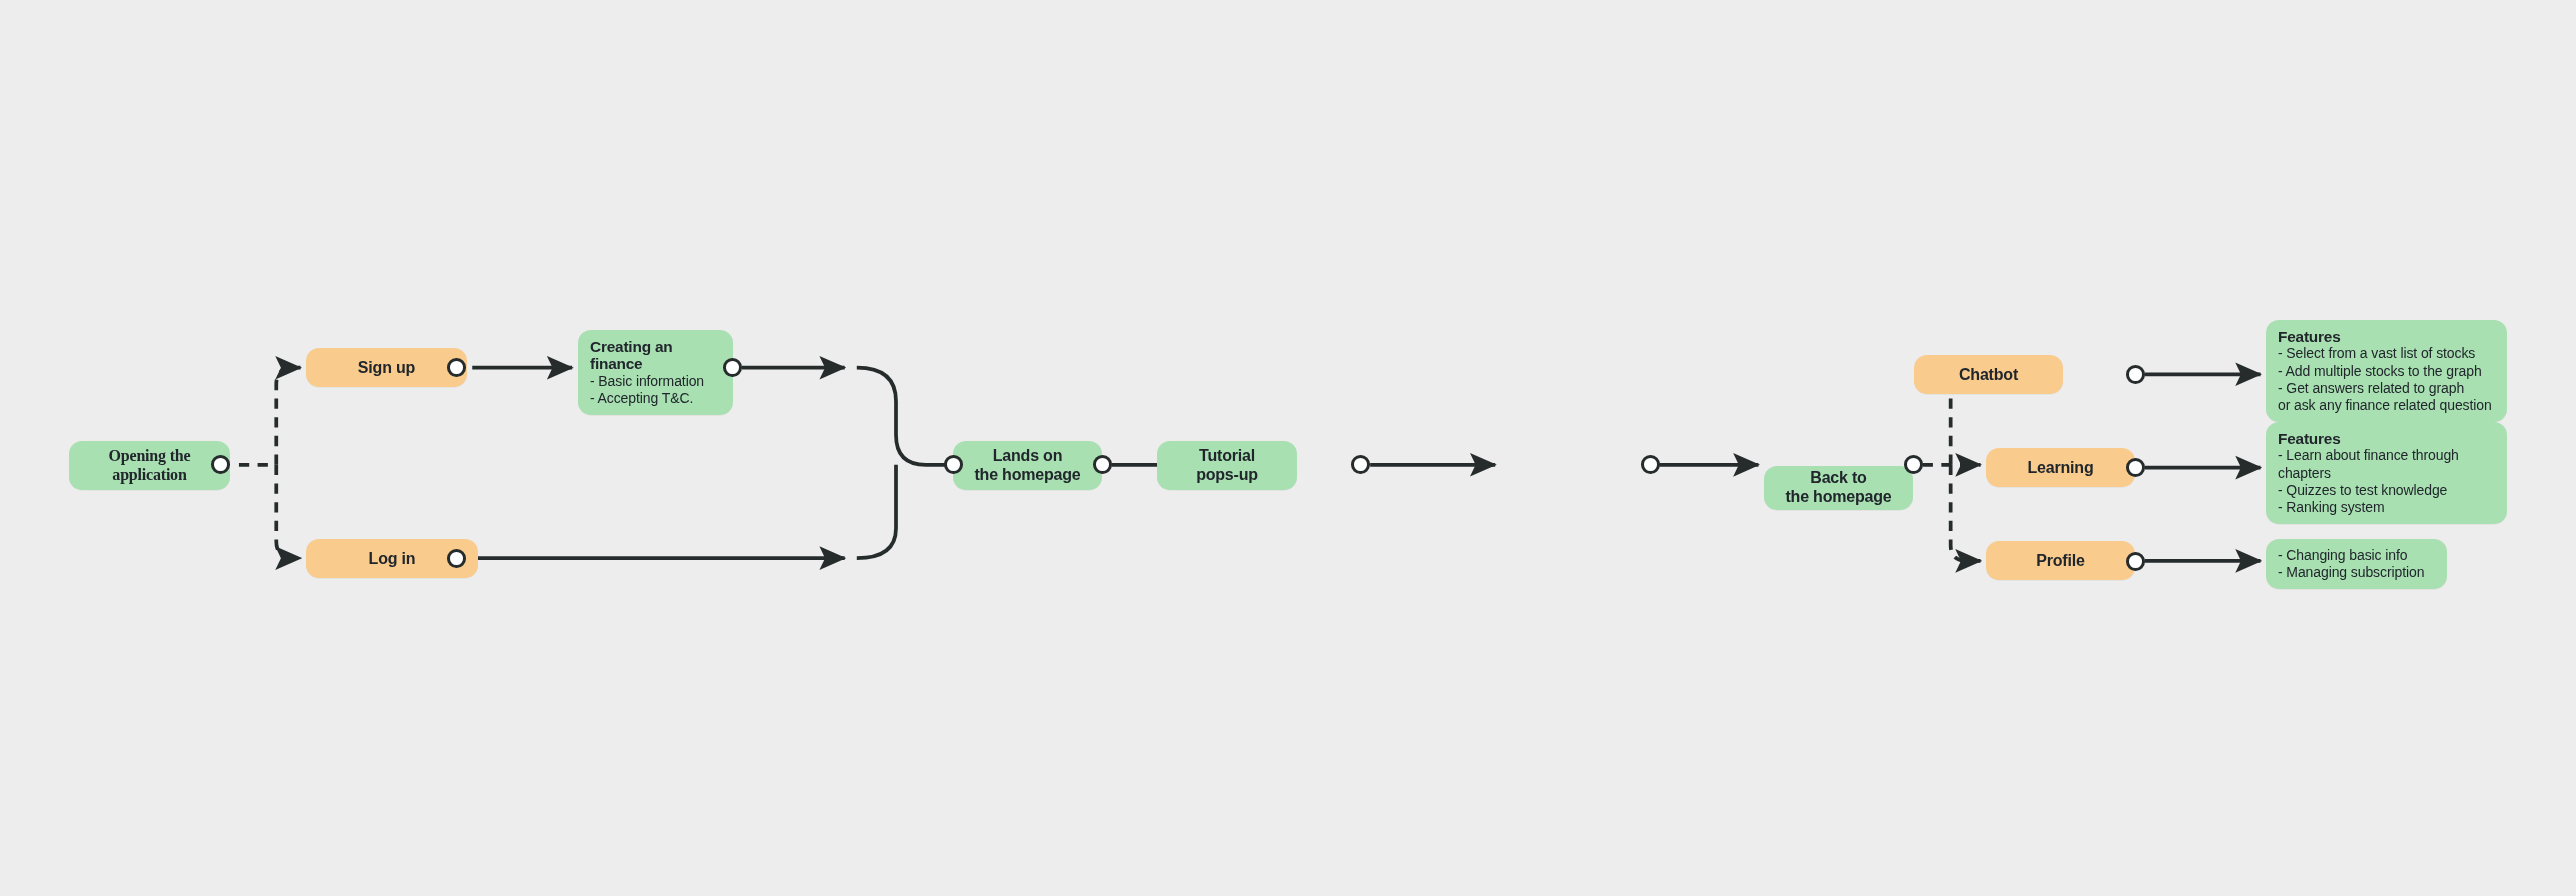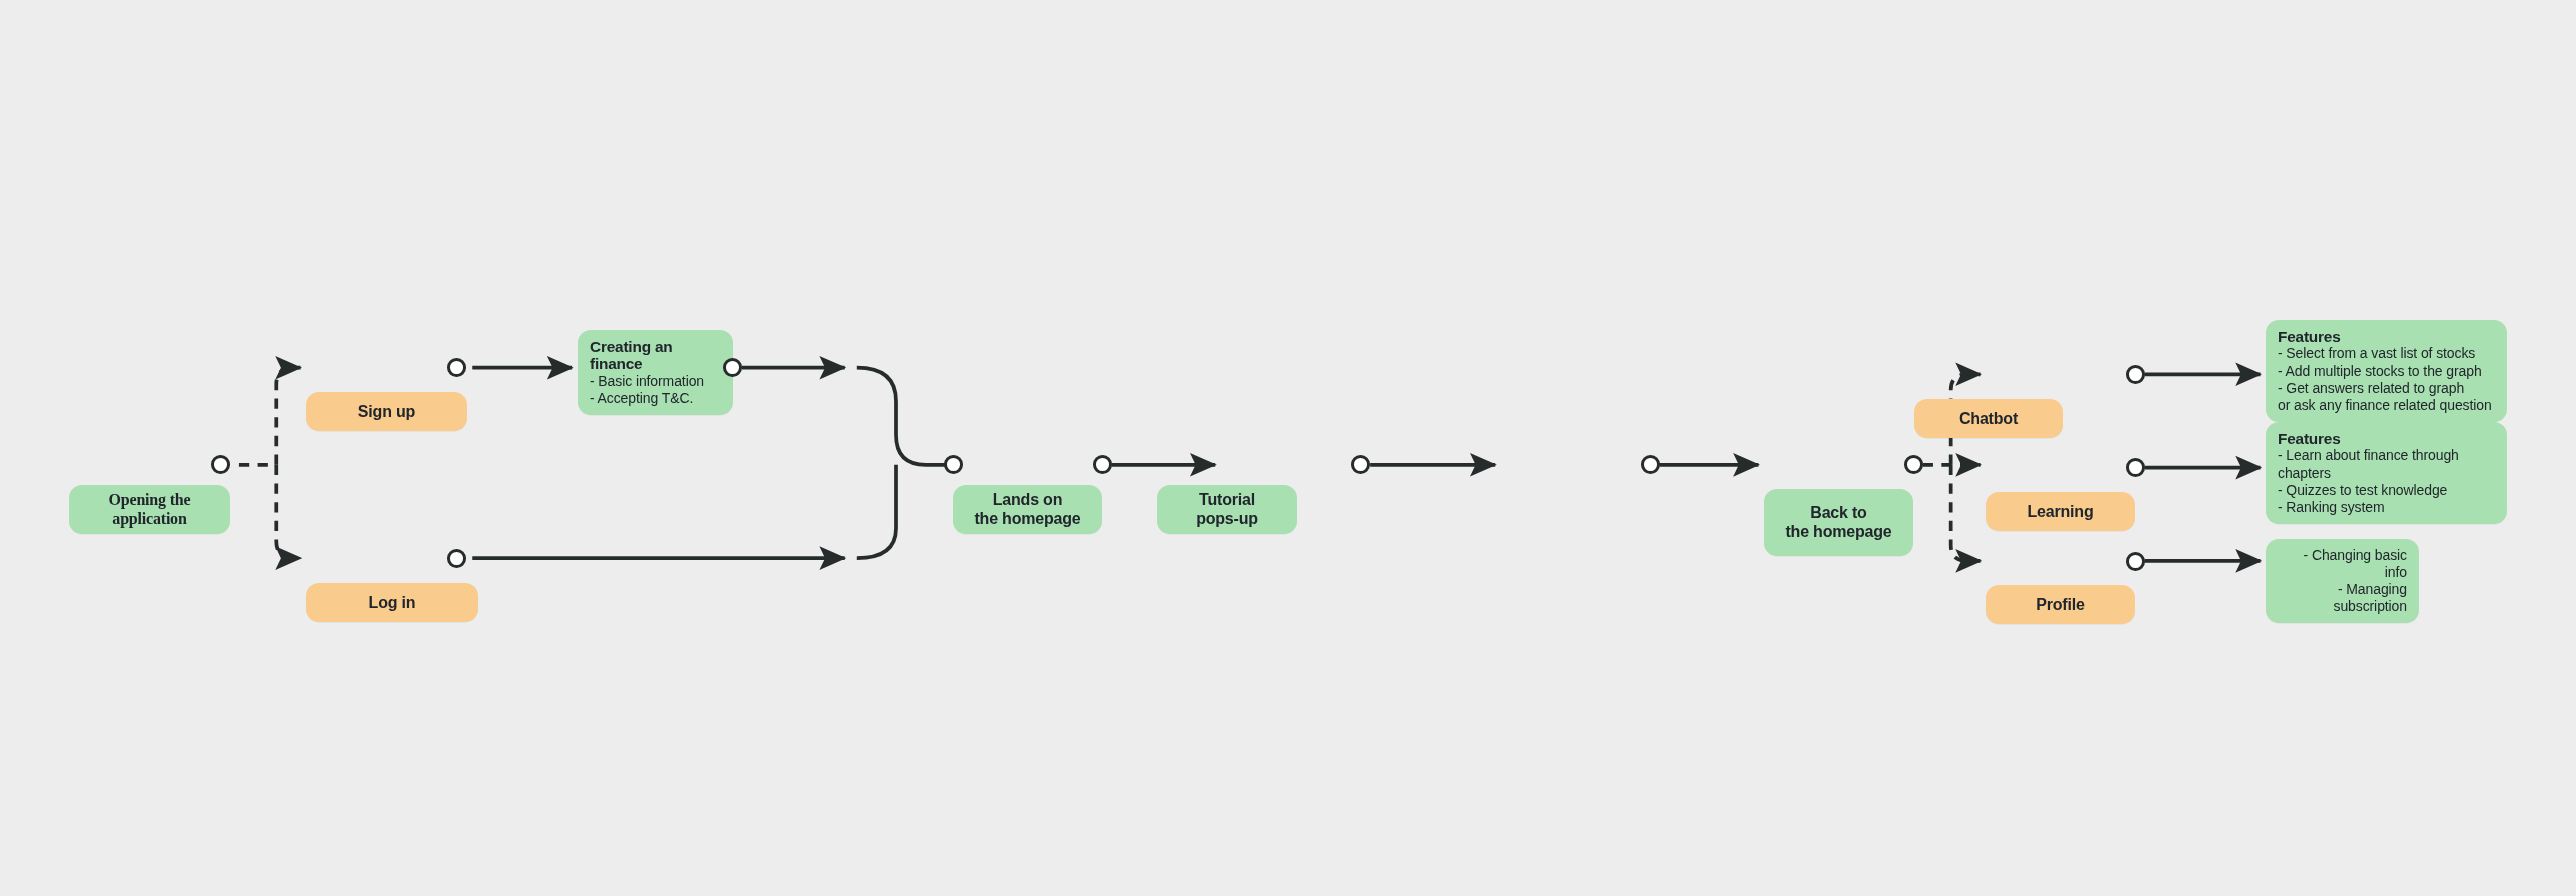--- a/index.html
+++ b/index.html
@@ -19,21 +19,21 @@
     border-radius:13px;
     display:flex;
     flex-direction:column;
     justify-content:center;
     color:#20262b;
     box-shadow:0 0.9px 0 rgba(0,0,0,0.04);
   }
   .node.green{background:#a9e0b2;}
   .node.orange{background:#f9cb8d;}
 
-  .node.center{align-items:center;text-align:center;margin-top:44px;}
+  .node.center{align-items:center;text-align:center;}
   .node.left{align-items:flex-start;text-align:left;padding-left:12px;padding-right:12px;}
 
   .ttl{font-weight:bold;font-size:15.4px;line-height:17.7px;letter-spacing:-0.2px;}
   .ln{font-size:14px;line-height:17.3px;letter-spacing:-0.1px;}
   .ctr-ln{font-weight:bold;font-size:16px;line-height:18.7px;letter-spacing:-0.2px;}
   .lbl{font-weight:bold;font-size:16px;letter-spacing:-0.2px;}
 
   .port{
     position:absolute;
     width:18.7px;height:18.7px;
@@ -122,21 +122,21 @@
   <div class="port" style="left:1093px;top:455px;"></div>
 
   <div class="node green center" style="left:1157px;top:441px;width:140px;height:49px;">
     <div class="ctr-ln">Tutorial</div>
     <div class="ctr-ln">pops-up</div>
   </div>
   <div class="port" style="left:1351px;top:455px;"></div>
 
   <div class="port" style="left:1641px;top:455px;"></div>
 
-  <div class="node green center" style="left:1764px;top:445px;width:149px;height:67px;">
+  <div class="node green center" style="left:1764px;top:466px;width:149px;height:44px;">
     <div class="ctr-ln">Back to</div>
     <div class="ctr-ln">the homepage</div>
   </div>
   <div class="port" style="left:1904px;top:455px;"></div>
 
   <div class="node orange center" style="left:1914px;top:355px;width:149px;height:39px;">
     <div class="lbl">Chatbot</div>
   </div>
   <div class="port" style="left:2126px;top:365px;"></div>
 
@@ -158,19 +158,19 @@
     <div class="ln">or ask any finance related question</div>
   </div>
 
   <div class="node green left" style="left: 2266px; top: 422px; width: 241px; height: auto; justify-content: flex-start; padding-top: 7.5px; padding-bottom: 7.5px;">
     <div class="ttl">Features</div>
     <div class="ln">- Learn about finance through chapters</div>
     <div class="ln">- Quizzes to test knowledge</div>
     <div class="ln">- Ranking system</div>
   </div>
 
-  <div class="node green left" style="left: 2266px; top: 539px; width: 153px; height: auto; padding-top: 7.5px; padding-bottom: 7.5px; text-align: right;">
+  <div class="node green left" style="left: 2266px; top: 539px; width: 181px; height: auto; padding-top: 7.5px; padding-bottom: 7.5px; text-align: right;">
     <div class="ln">- Changing basic info</div>
     <div class="ln">- Managing subscription</div>
   </div>
 
 </div>
 
 
 </body></html>

